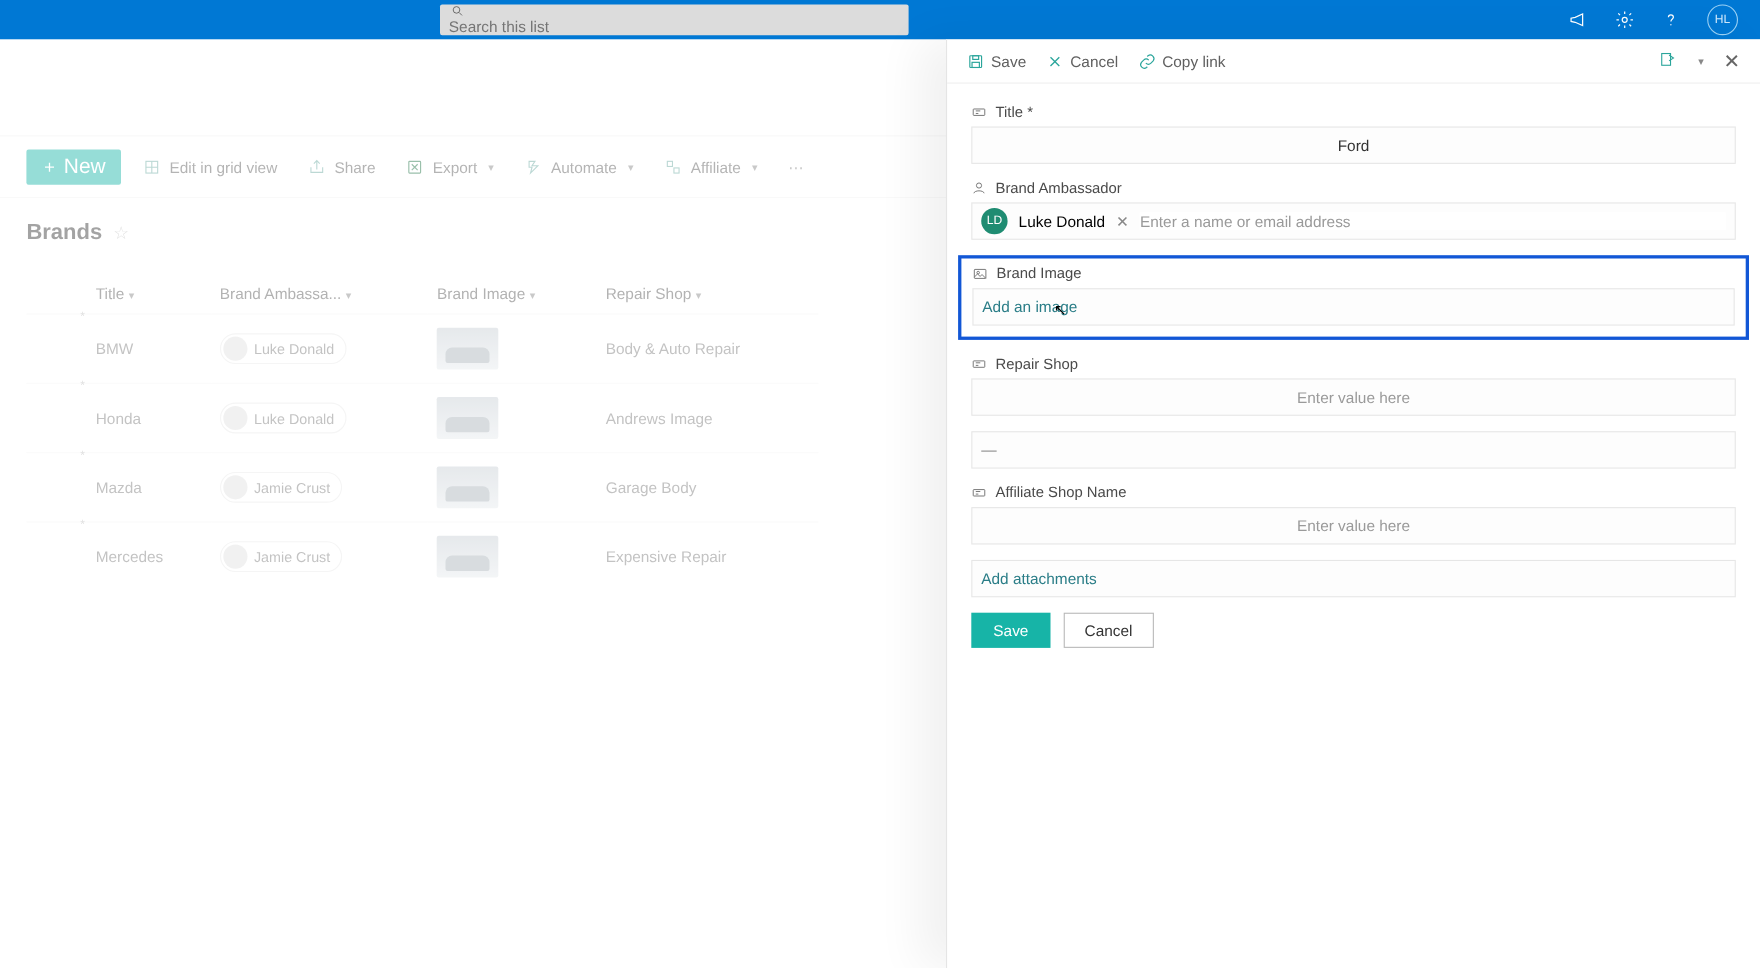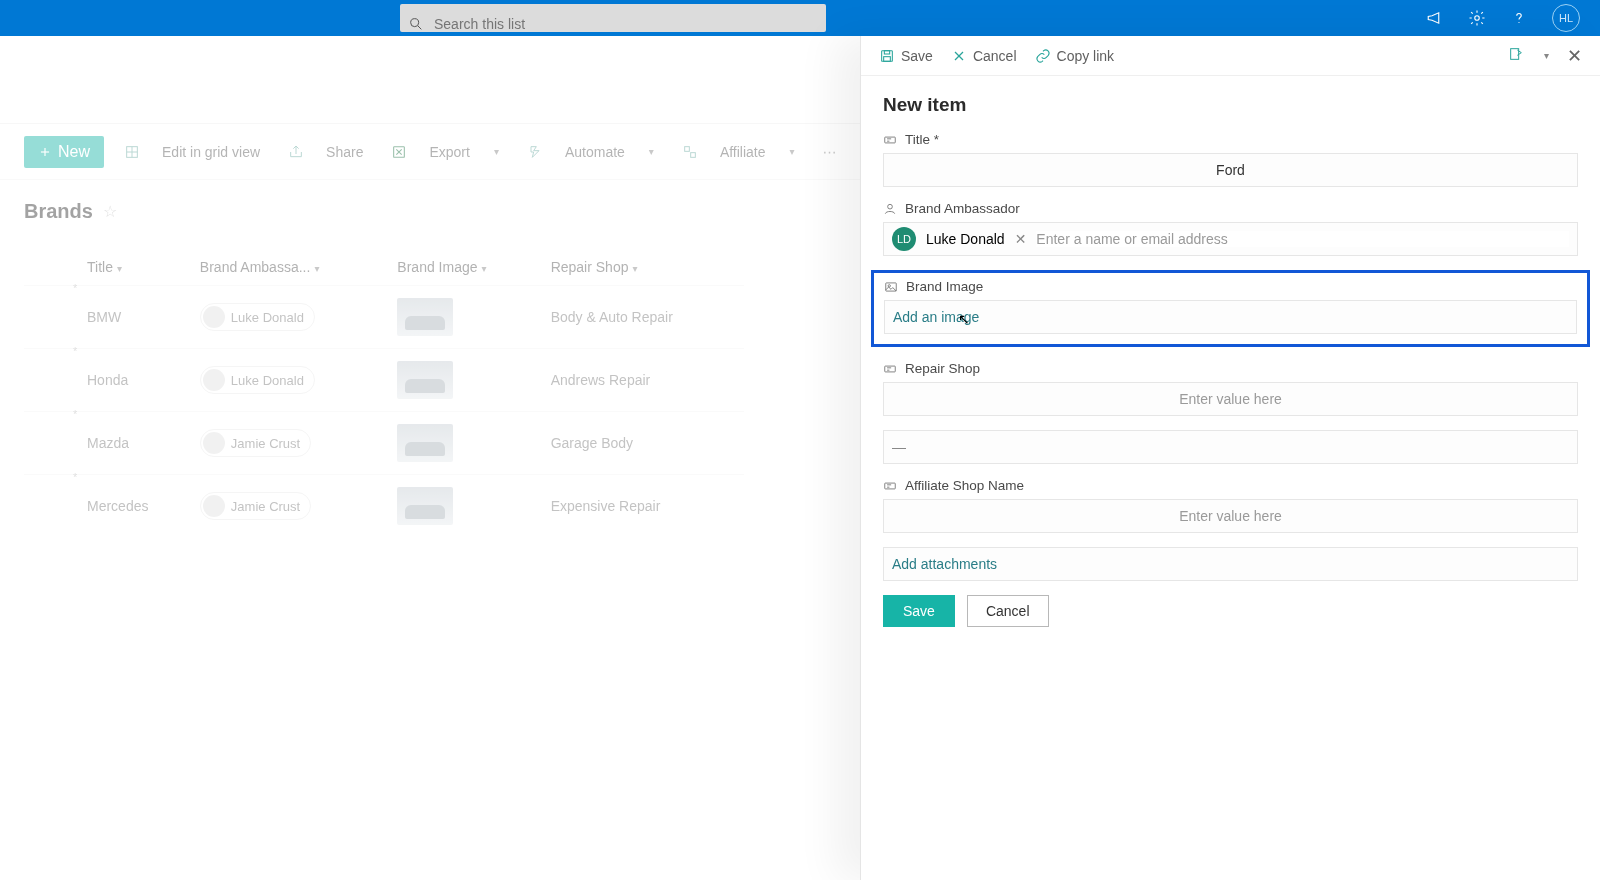--- a/index.html
+++ b/index.html
@@ -1,35 +1,35 @@
 <!DOCTYPE html>
 <html><head>
 <meta charset="utf-8">
 <style>
   * { box-sizing: border-box; margin: 0; padding: 0; font-family: "Segoe UI", Arial, sans-serif; }
   body { width: 1600px; height: 880px; overflow: hidden; background: #fff; position: relative; }
 
   
   .topbar { height: 36px; background: #0078d4; display: flex; align-items: center; }
   .topbar-left { width: 400px; }
-  .search-wrap { width: 426px; height: 28px; background: #dcdcdc; border-radius: 2px; display: flex; align-items: flex-end; padding: 0 8px; color: #555; }
+  .search-wrap { width: 426px; height: 28px; background: #dcdcdc; border-radius: 2px; display: flex; align-items: flex-start; padding: 0 8px; color: #555; flex-direction: column; }
   .search-wrap svg { width: 16px; height: 16px; margin-right: 10px; fill: none; stroke: #555; stroke-width: 1.5; }
   .search-input { border: none; background: transparent; outline: none; flex: 1; font-size: 14px; color: #333; }
   .topbar-right { margin-left: auto; display: flex; align-items: center; gap: 24px; padding-right: 20px; color: #fff; }
   .topbar-right .ticon { width: 18px; height: 18px; display: inline-flex; align-items: center; justify-content: center; cursor: pointer; }
   .avatar-circle { width: 28px; height: 28px; border: 1px solid #9cd2f5; border-radius: 50%; display: flex; align-items: center; justify-content: center; font-size: 11px; color: #cfe8fb; }
 
   
   .main-area { position: absolute; top: 36px; left: 0; right: 0; bottom: 0; background: #fff; }
   .scrim { position: absolute; top:36px; left:0; right:0; bottom:0; background: rgba(255,255,255,0.55); pointer-events:none; z-index: 5;}
   .sub-header { height: 88px; border-bottom: 1px solid #eee; }
 
   .cmdbar { height: 56px; display: flex; align-items: center; padding: 0 24px; gap: 12px; color: #5a5a5a; font-size: 14px; border-bottom: 1px solid #f1f1f1;}
-  .btn-new { background: #17b4a7; color: #fff; border: none; height: 32px; padding: 0 14px; display: inline-flex; align-items: center; gap: 6px; font-size: 16px; border-radius: 2px; cursor: pointer; }
-  .cmd { display: inline-flex; align-items: center; gap: 22px; cursor: pointer; padding: 0 8px; justify-content: space-between; }
+  .btn-new { background: #17b4a7; color: #fff; border: none; height: 32px; padding: 0 14px; display: inline-flex; align-items: center; gap: 6px; font-size: 19px; border-radius: 2px; cursor: pointer; }
+  .cmd { display: inline-flex; align-items: center; gap: 8px; cursor: pointer; padding: 0 8px; justify-content: space-between; }
   .cmd svg { width: 16px; height: 16px; }
   .chev { font-size: 10px; color: #888; margin-left: 2px; }
 
   .list-wrap { padding: 20px 24px; }
   .list-title-row { display:flex; align-items:center; gap:10px; margin-bottom: 26px;}
   .list-title { font-size: 20px; font-weight: 600; color: #333; }
   .star { color: #bbb; font-size: 16px; }
 
   table.list { width: 720px; border-collapse: collapse; }
   table.list th { text-align: left; font-weight: 400; color: #555; font-size: 14px; padding: 10px 8px; }
@@ -195,21 +195,21 @@
         <tr>
           <td></td>
           <td class="title-cell">Honda</td>
           <td><span class="person-pill">
                 <span class="mini-avatar"></span>
                 <span>Luke Donald</span>
               </span></td>
           <td>
               <div class="thumb"></div>
             </td>
-          <td>Andrews Repair</td>
+          <td>Andrews Image</td>
         </tr>
         <tr>
           <td></td>
           <td class="title-cell">Mazda</td>
           <td><span class="person-pill">
                 <span class="mini-avatar"></span>
                 <span>Jamie Crust</span>
               </span></td>
           <td>
               <div class="thumb"></div>
@@ -263,21 +263,20 @@
       <span><svg viewBox="0 0 24 24" fill="none" stroke="#2aa59b" stroke-width="1.5">
             <rect x="4" y="4" width="12" height="16"></rect>
             <path d="M14 6l6 4-6 4"></path>
           </svg></span>
       <span class="chev">▾</span>
       <span class="close-x">✕</span>
     </div>
   </div>
 
   <div class="panel-body">
-    <div class="panel-title">New item</div>
 
     <div class="fld">
       <div class="fld-label">
         <svg viewBox="0 0 24 24">
             <rect x="3" y="7" width="18" height="10" rx="1"></rect>
             <line x1="7" y1="10" x2="14" y2="10"></line>
             <line x1="7" y1="14" x2="11" y2="14"></line>
           </svg>
         <span>Title *</span>
       </div>

